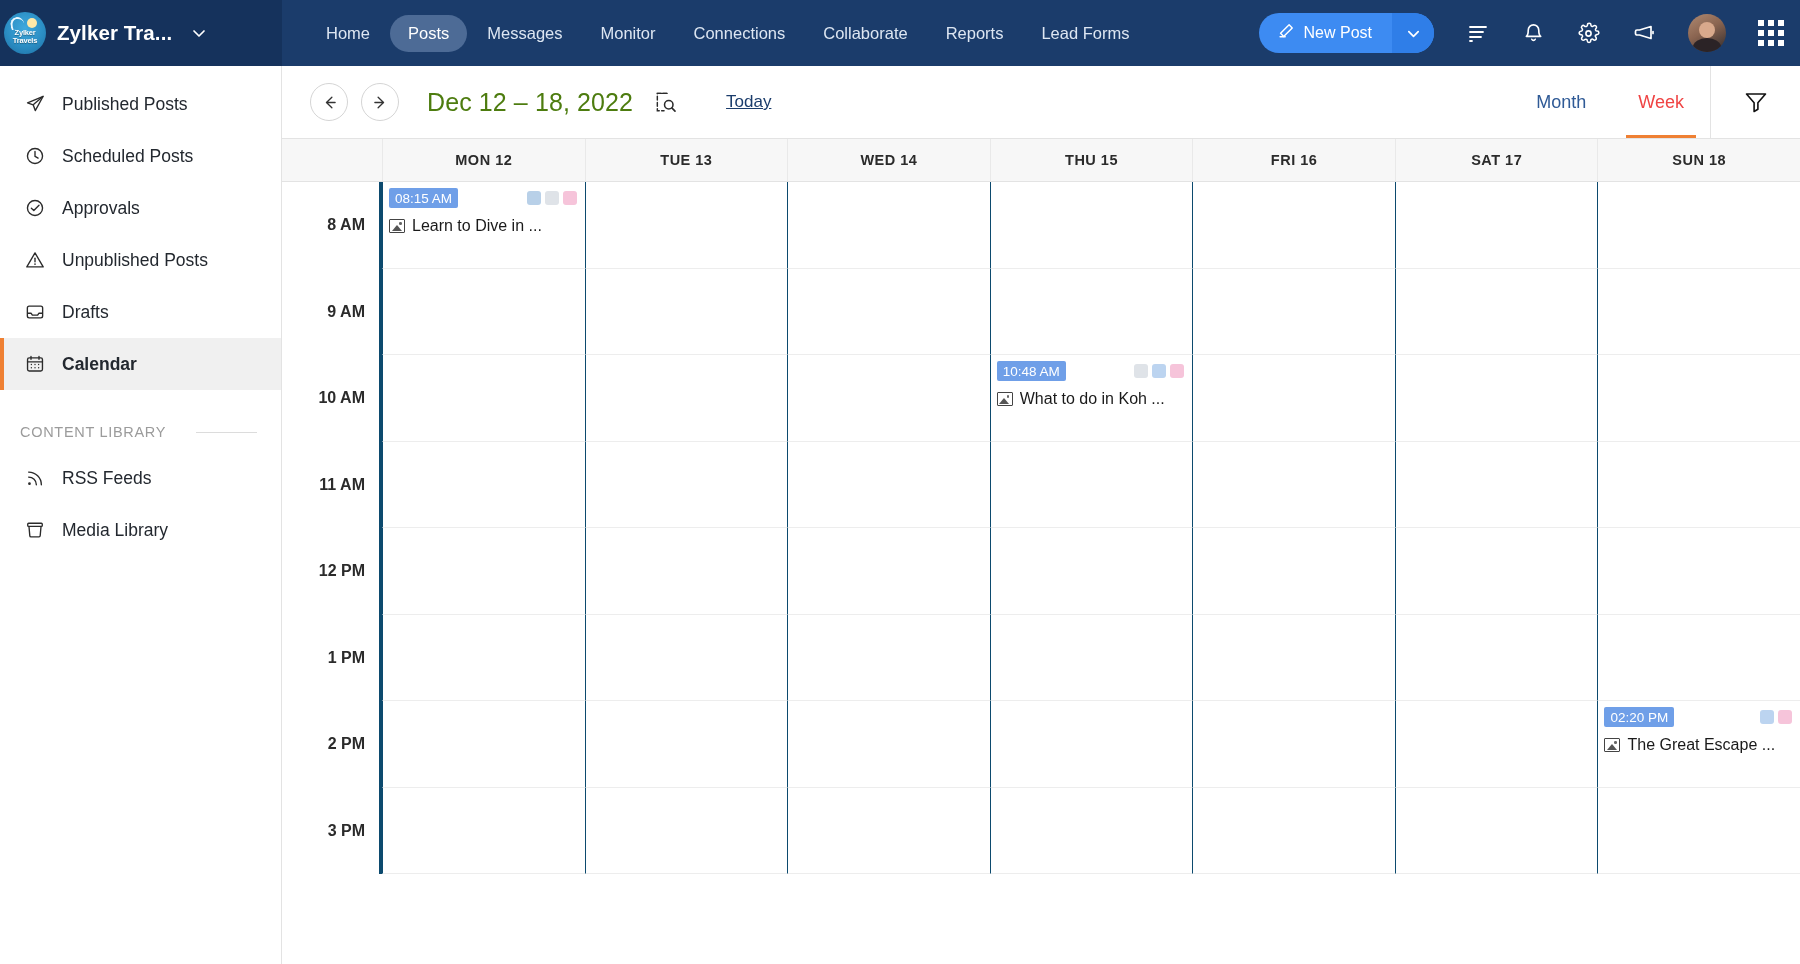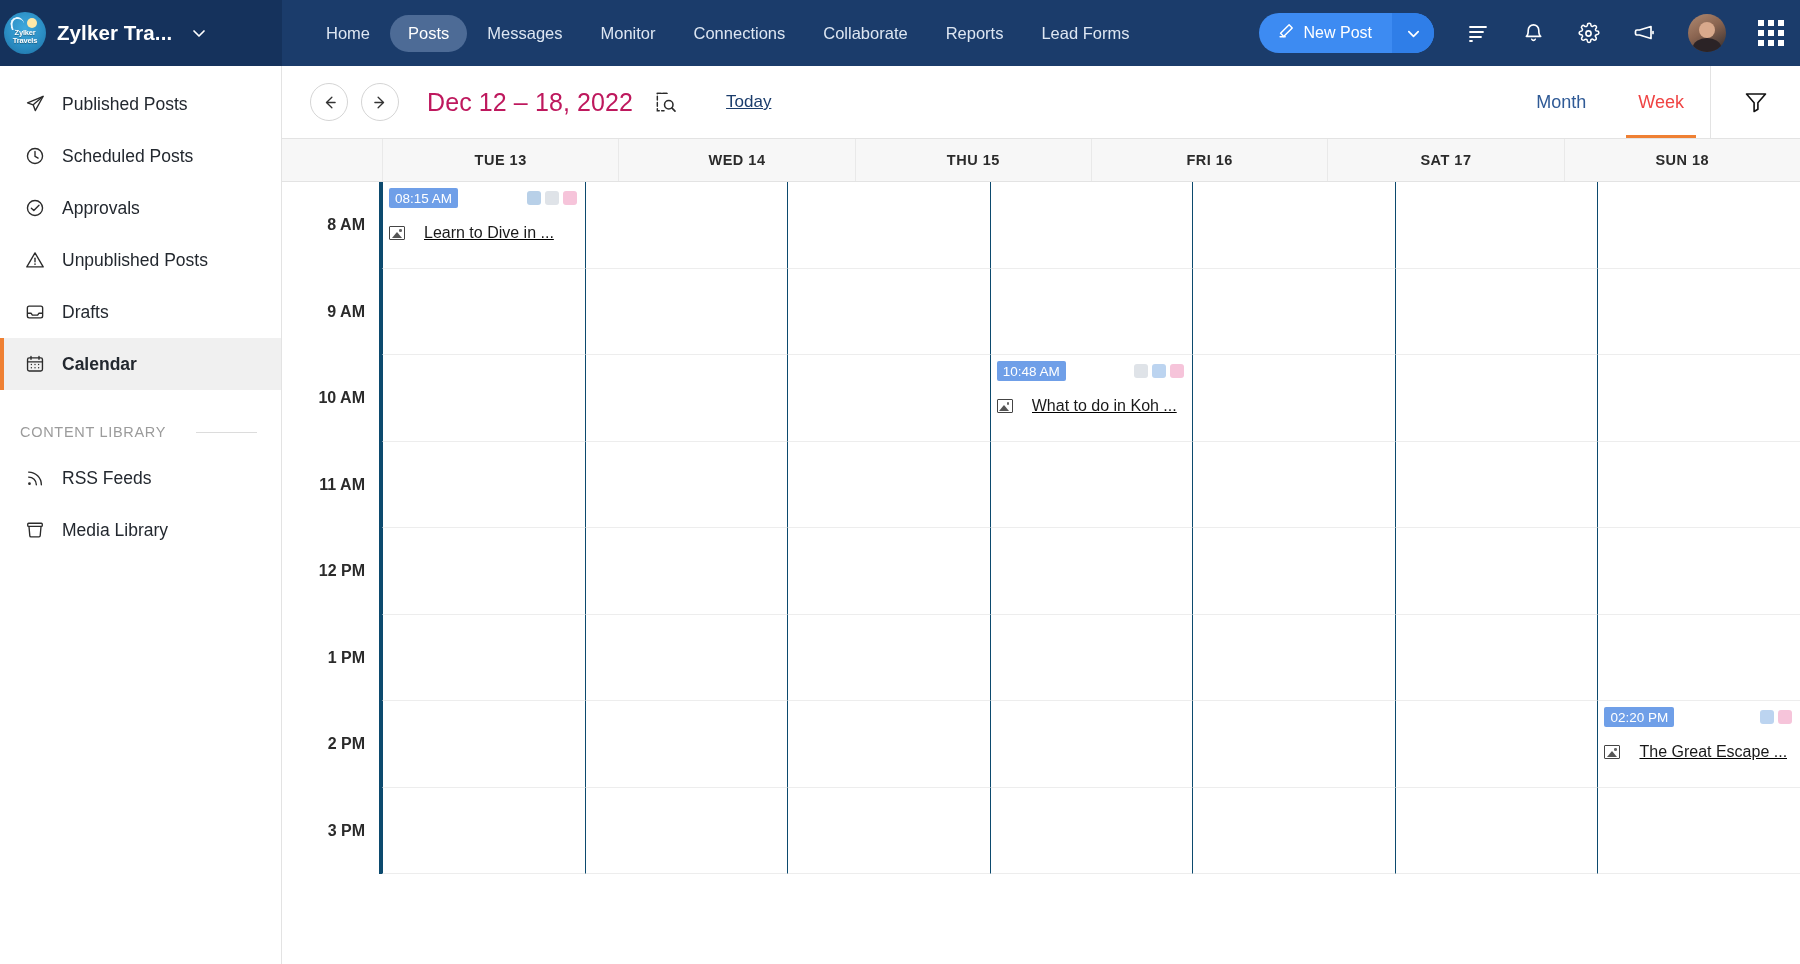--- a/index.html
+++ b/index.html
@@ -121,21 +121,21 @@
   .cal-toolbar {
     height: 72px; display: flex; align-items: center;
     padding: 0 0 0 28px; flex-shrink: 0; position: relative;
   }
   .navbtn {
     width: 38px; height: 38px; border-radius: 50%;
     border: 1px solid #d5d5d5; background: #fff; cursor: pointer;
     display: flex; align-items: center; justify-content: center; margin-right: 13px;
   }
   .cal-title {
-    font-size: 25px; color: #be185d; margin-left: 15px;
+    font-size: 25px; color: #4d7c0f; margin-left: 15px;
     white-space: nowrap; letter-spacing: .1px;
   }
   .cal-search-ico { margin-left: 20px; cursor: pointer; display:flex; }
   .today-link {
     margin-left: 48px; color: #1b3c6b; font-size: 17px;
     text-decoration: underline; cursor: pointer; white-space: nowrap;
   }
   .viewtabs { margin-left: auto; display: flex; align-items: stretch; height: 72px; }
   .viewtab {
     display: flex; align-items: center; padding: 0 26px;
@@ -183,21 +183,21 @@
   .event-time {
     background: #6f9fe8; color: #ffffff; font-size: 13.5px;
     padding: 2.5px 6px; border-radius: 2px; white-space: nowrap;
   }
   .event-socials { margin-left: auto; display: flex; align-items: center; gap: 4px; padding-right: 2px; }
   .soc { width: 14px; height: 14px; border-radius: 3px; flex-shrink: 0; }
   .soc-li { background: #b8d0e8; color:#3a6ea5; }
   .soc-g  { background: #dfe3e8; color:#6b7785; }
   .soc-ig { background: #f6c4da; color:#d13d86; }
   .soc-fb { background: #bcd4f0; color:#3b5c9f; }
-  .event-body { display: flex; align-items: center; gap: 19px; margin-top: 16px; text-decoration: underline; }
+  .event-body { display: flex; align-items: center; gap: 7px; margin-top: 9px; }
   .img-ico {
     width: 16px; height: 14px; border: 1.4px solid #444; flex-shrink: 0;
     position: relative; background: #fff; border-radius: 1px;
   }
   .img-ico::before {
     content: ""; position: absolute; left: 1.5px; bottom: 1.5px;
     width: 0; height: 0; border-left: 5px solid transparent;
     border-right: 5px solid transparent; border-bottom: 6px solid #555;
   }
   .img-ico::after {
@@ -427,20 +427,21 @@
         <div class="filter-cell">
           <svg width="26" height="26" viewBox="0 0 26 26">
               <path d="M3.5 5h19l-7.6 8.7v6.6l-3.8 2.2v-8.8L3.5 5z" fill="none" stroke="#111" stroke-width="1.6" stroke-linejoin="round"></path>
             </svg>
         </div>
       </div>
     </div>
 
     <div class="daysrow">
       <div class="gutter"></div>
+      <div class="dayhead">MON 12</div>
       <div class="dayhead">TUE 13</div>
       <div class="dayhead">WED 14</div>
       <div class="dayhead">THU 15</div>
       <div class="dayhead">FRI 16</div>
       <div class="dayhead">SAT 17</div>
       <div class="dayhead">SUN 18</div>
     </div>
 
     <div class="grid-scroll">
 

